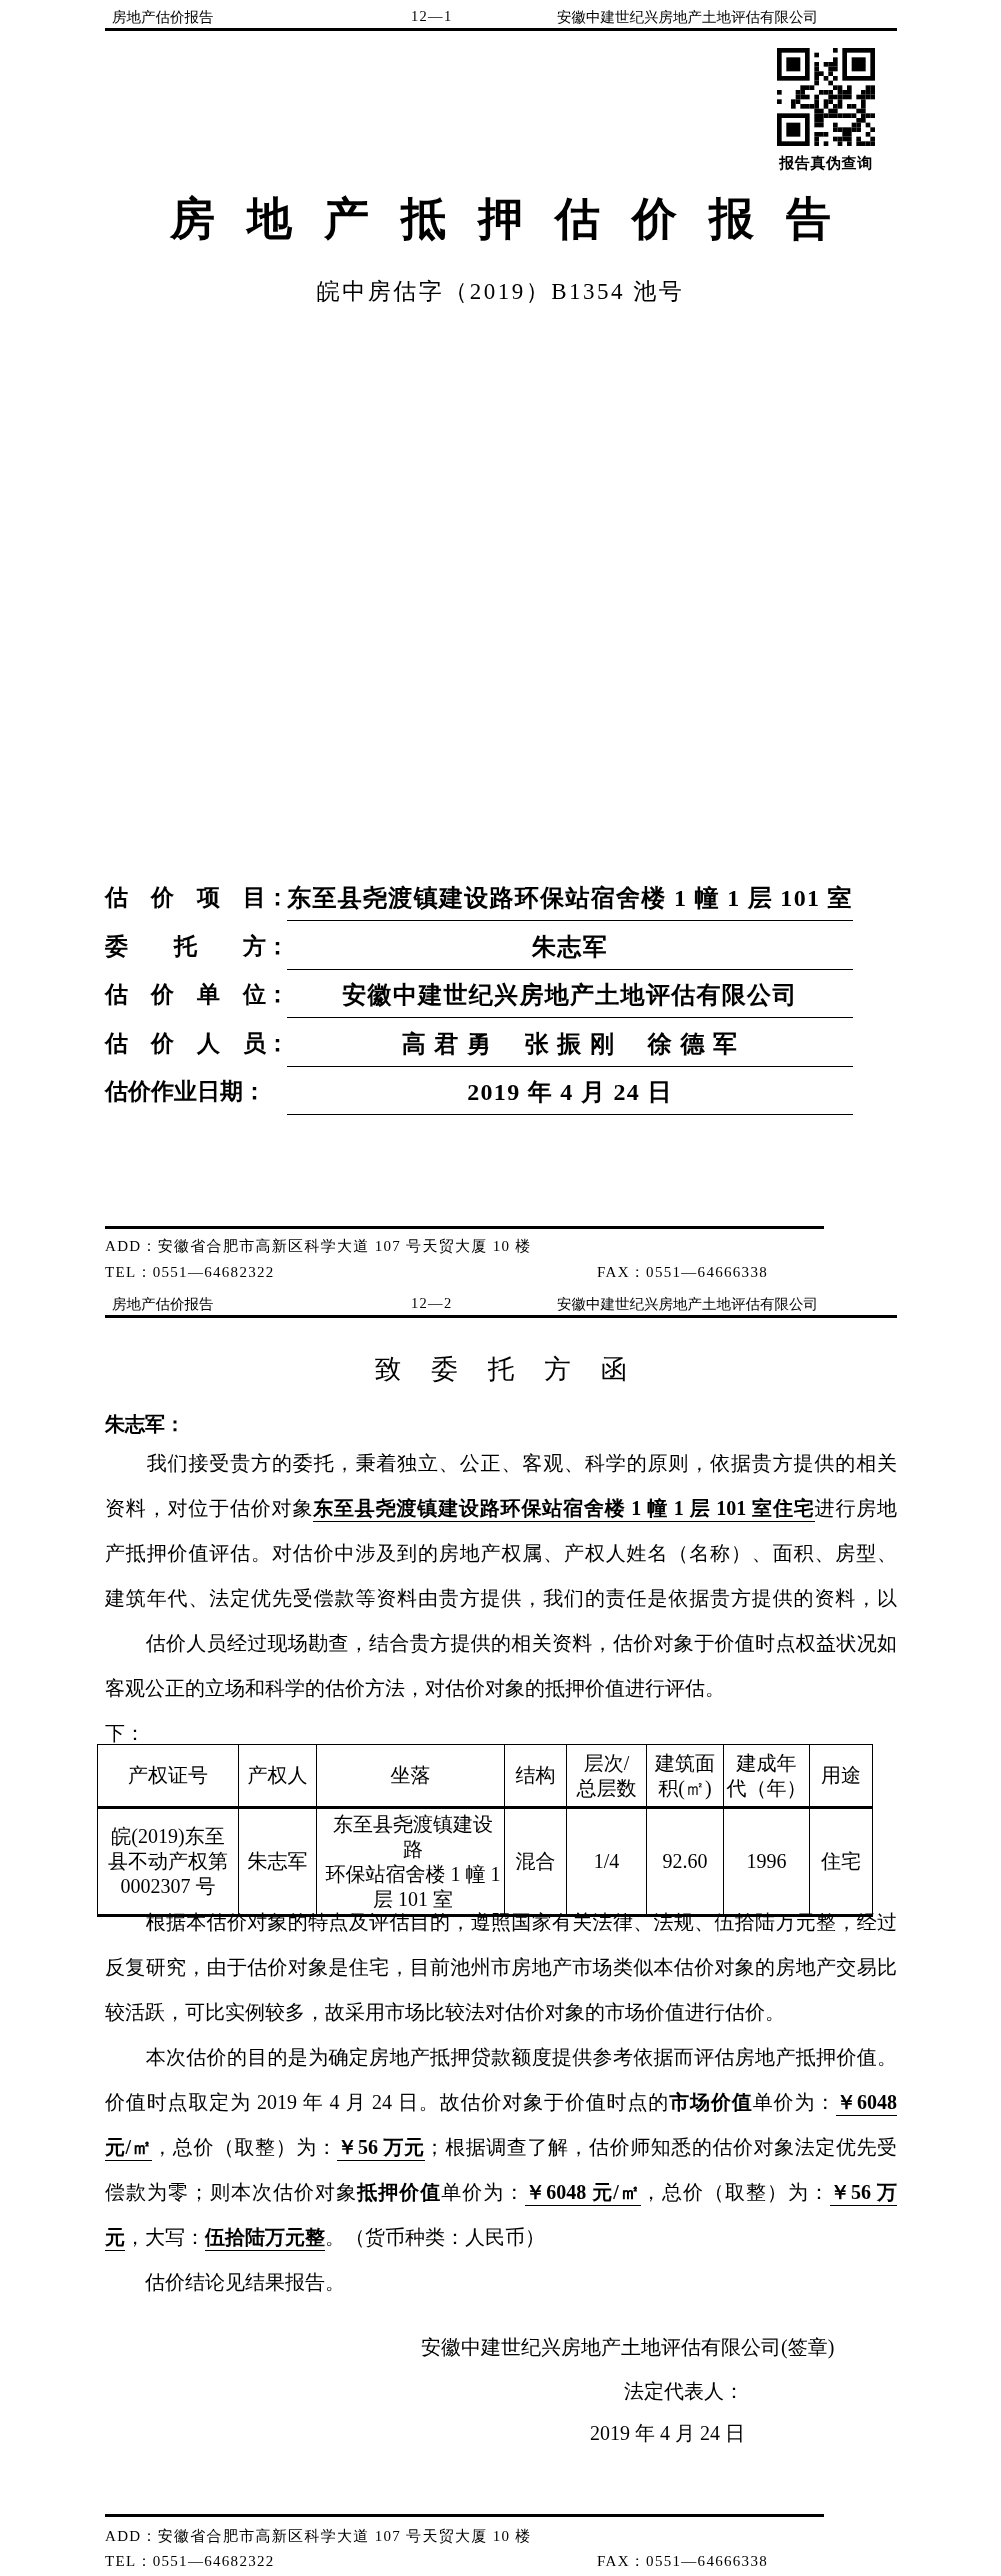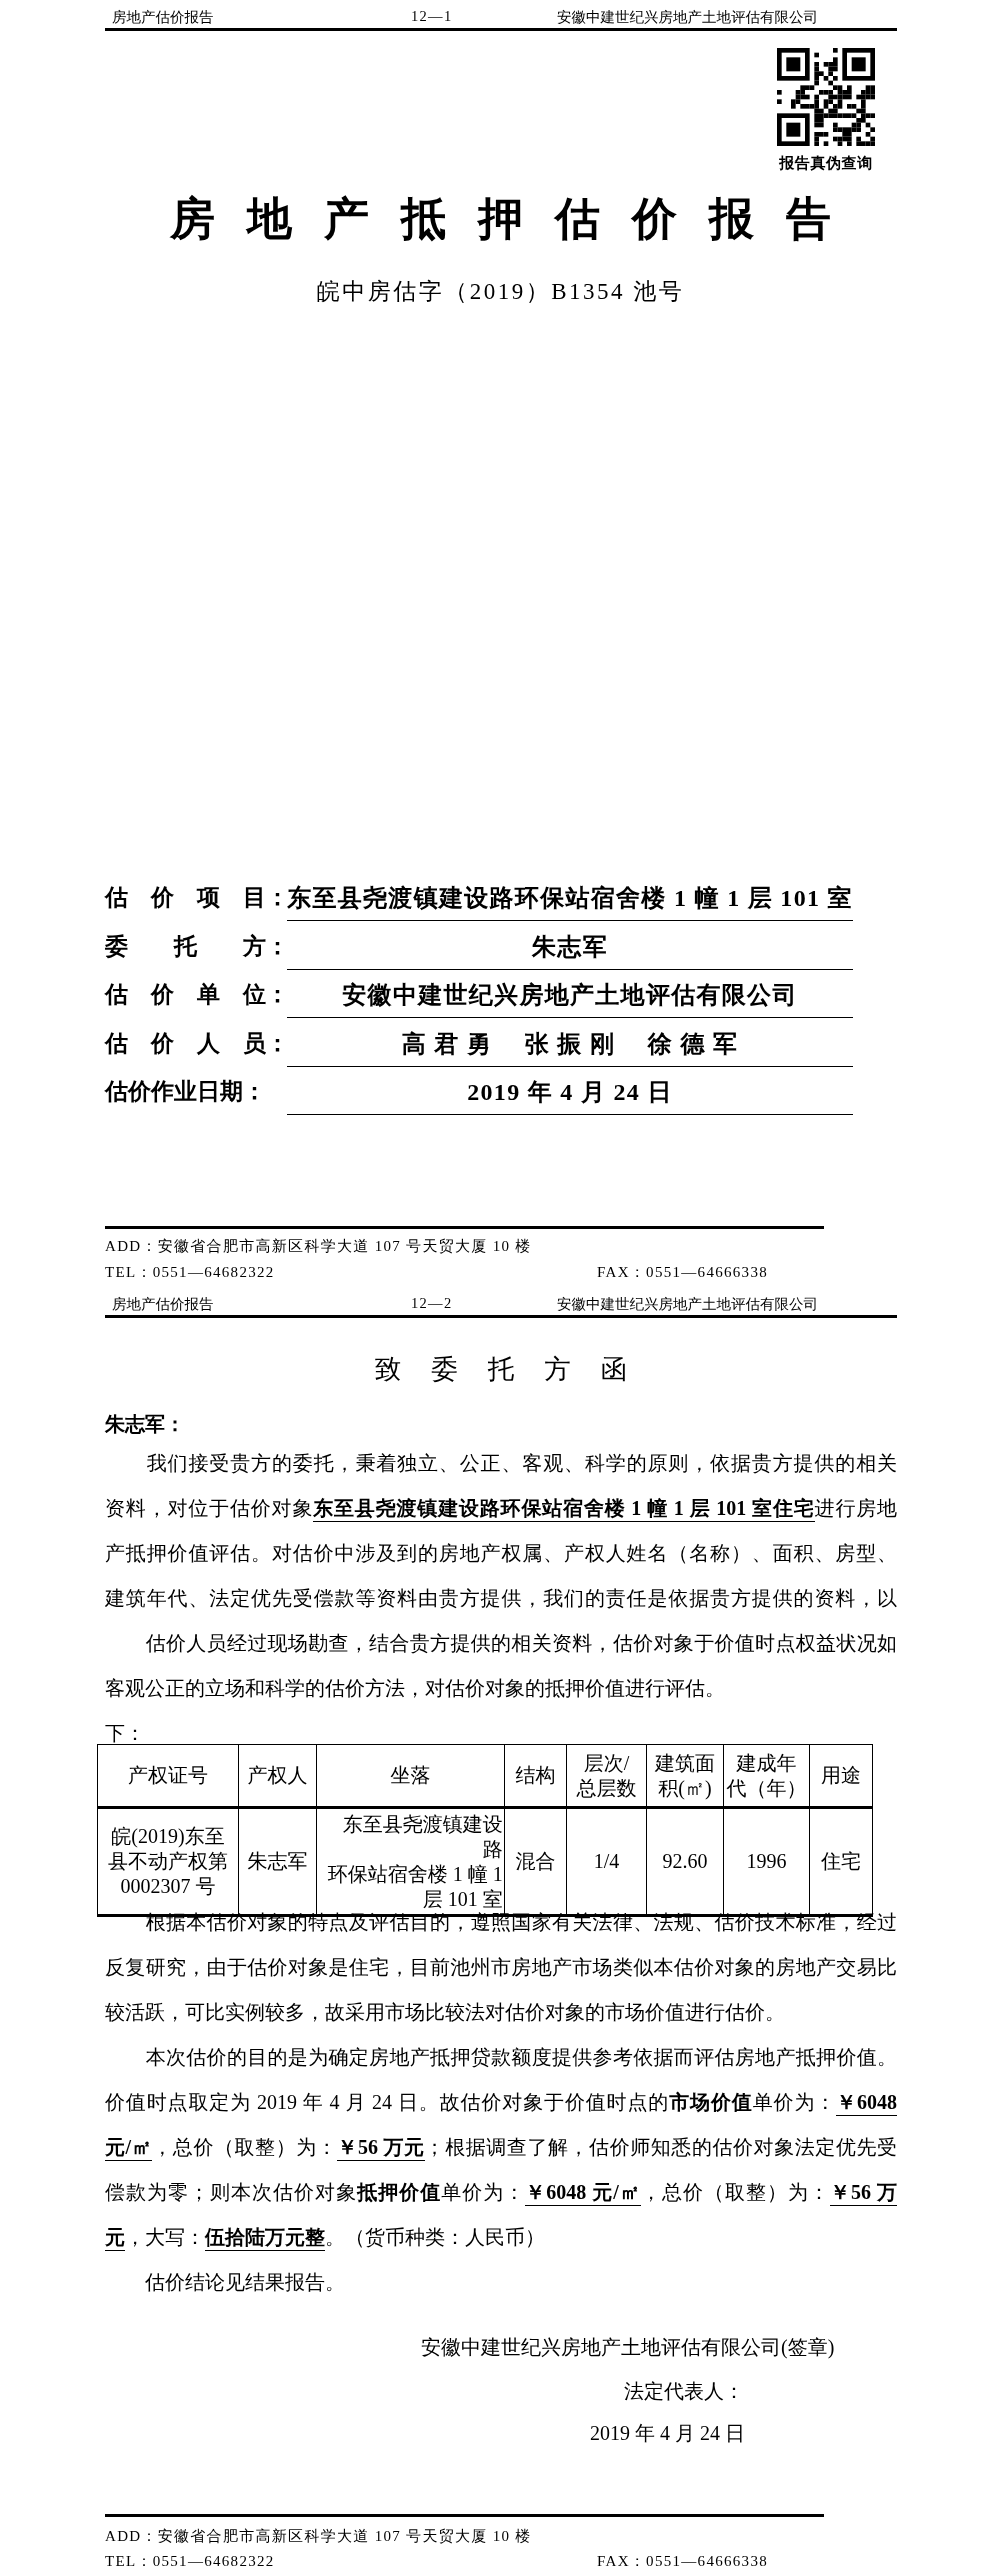--- a/index.html
+++ b/index.html
@@ -46,21 +46,21 @@
   
   .tbl-wrap { position:absolute; left:97px; top:1744px; }
   table.ownership { border-collapse:collapse; table-layout:fixed; width:775px;
                     font-size:20px; line-height:25px; }
   table.ownership th, table.ownership td {
     border:1.3px solid #000; text-align:center; vertical-align:middle;
     white-space:pre-line; font-weight:normal; padding:2.5px 1.3px; overflow:hidden;
   }
   table.ownership thead th { height:63px; border-bottom:3.2px solid #000; }
   table.ownership tbody td { height:76px; border-bottom:3.2px solid #000; }
-  table.ownership td.left { text-align:right; padding-left:6.3px; }
+  table.ownership td.left { text-align:center; padding-left:6.3px; }
 
   
   .sig { position:absolute; font-size:20px; white-space:nowrap; }
 </style>
 </head>
 <body>
 
 <div class="page">
 
   <div class="runhead" style="top:7.6px;">
@@ -303,21 +303,21 @@
             <td>1/4</td>
             <td>92.60</td>
             <td>1996</td>
             <td>住宅</td>
           </tr>
         </tbody>
       </table>
   </div>
 
   <div class="body-block" id="body-part2" style="top:1900px;">
-      <div class="bline jline"><span>　　</span><span>根据本估价对象的特点及评估目的，遵照国家有关法律、法规、估价技术标准，经过</span></div>
+      <div class="bline jline"><span>　　</span><span>根据本估价对象的特点及评估目的，遵照国家有关法律、法规、伍拾陆万元整，经过</span></div>
       <div class="bline jline"><span>反复研究，由于估价对象是住宅，目前池州市房地产市场类似本估价对象的房地产交易比</span></div>
       <div class="bline"><span>较活跃，可比实例较多，故采用市场比较法对估价对象的市场价值进行估价。</span></div>
       <div class="bline jline"><span>　　</span><span>本次估价的目的是为确定房地产抵押贷款额度提供参考依据而评估房地产抵押价值。</span></div>
       <div class="bline jline"><span>价值时点取定为 2019 年 4 月 24 日。故估价对象于价值时点的</span><span class="b">市场价值</span><span>单价为：</span><span class="b u">￥6048</span></div>
       <div class="bline jline"><span class="b u">元/㎡</span><span>，总价（取整）为：</span><span class="b u">￥56 万元</span><span>；根据调查了解，估价师知悉的估价对象法定优先受</span></div>
       <div class="bline jline"><span>偿款为零；则本次估价对象</span><span class="b">抵押价值</span><span>单价为：</span><span class="b u">￥6048 元/㎡</span><span>，总价（取整）为：</span><span class="b u">￥56 万</span></div>
       <div class="bline"><span class="b u">元</span><span>，大写：</span><span class="b u">伍拾陆万元整</span><span>。（货币种类：人民币）</span></div>
       <div class="bline"><span>　　</span><span>估价结论见结果报告。</span></div>
     </div>
 

